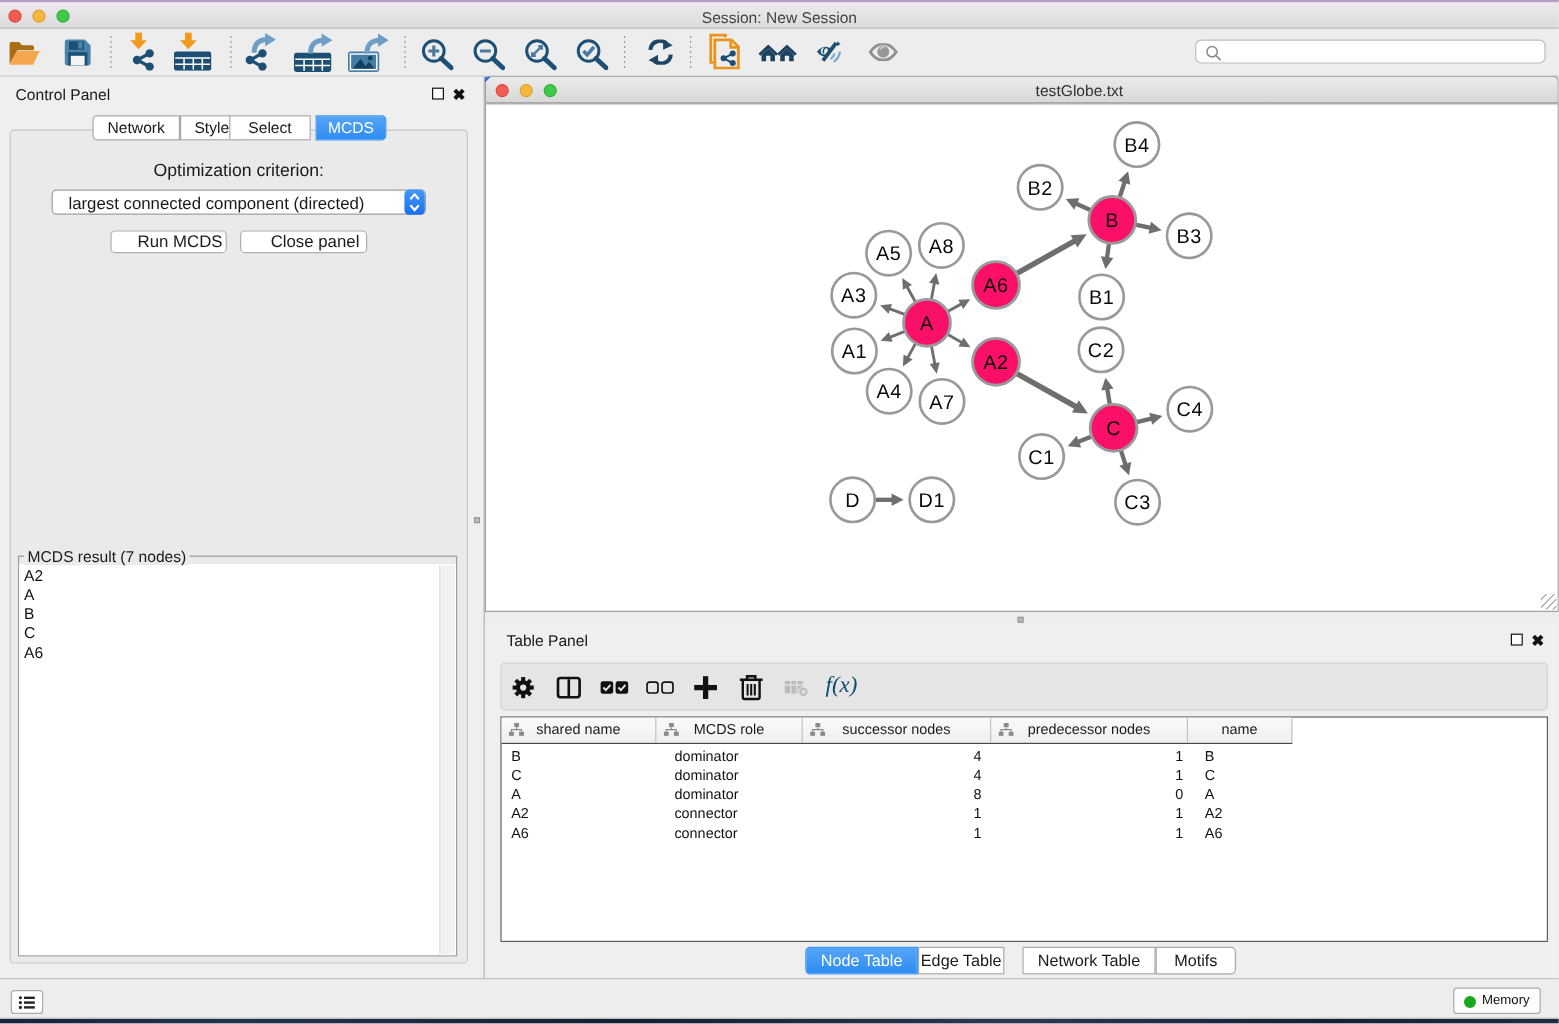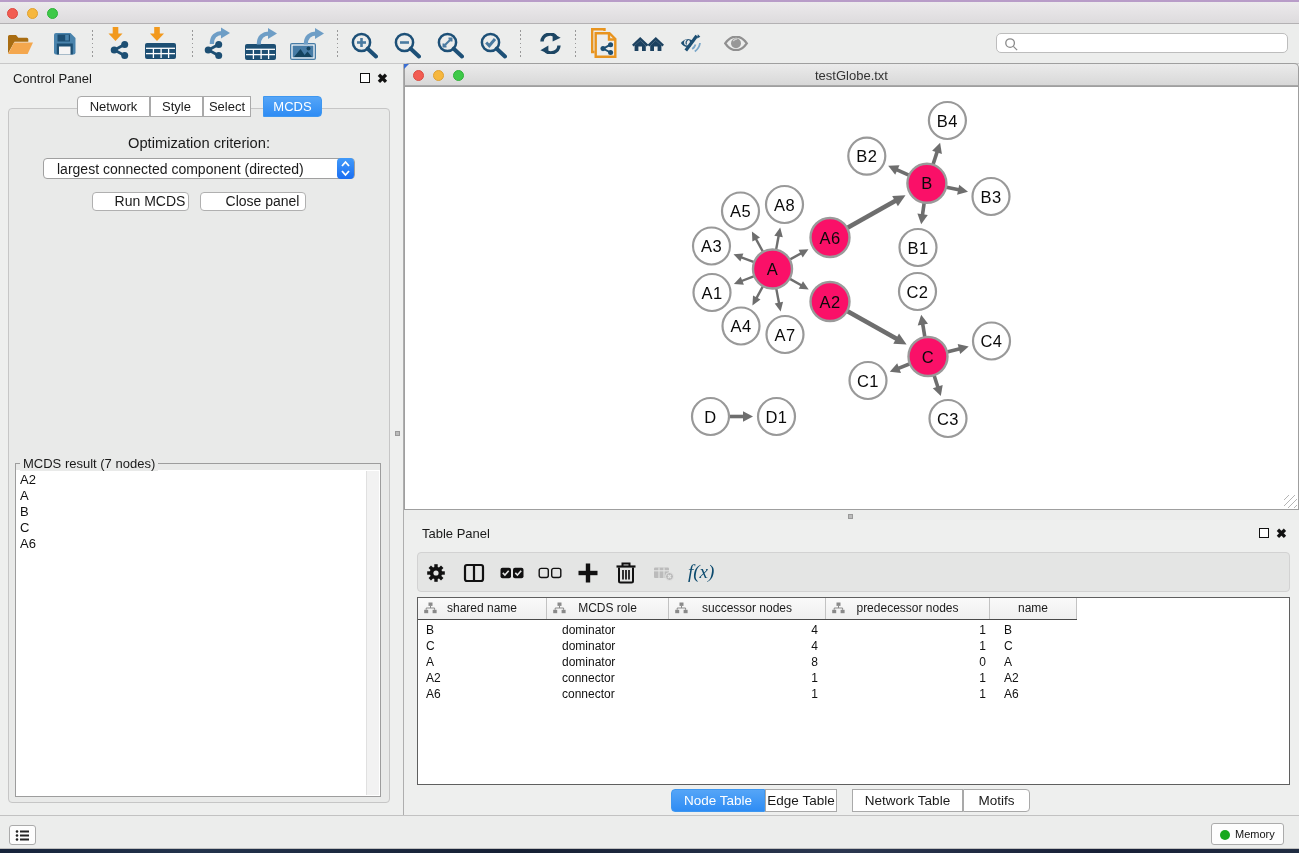--- a/index.html
+++ b/index.html
@@ -21,20 +21,21 @@
   border:1px solid #bdbdbd; border-radius:5px; }
 .toolline { left:0; top:63px; width:1299px; height:1px; background:#c8c8c8; }
 </style>
 </head>
 <body>
 <div class="abs deskTop"></div>
 <div class="abs titlebar">
   <div class="abs tl r" style="left:7px"></div>
   <div class="abs tl y" style="left:27px"></div>
   <div class="abs tl g" style="left:47px"></div>
+  <div class="abs mainTitle">Session: New Session</div>
 </div>
 <div class="abs toolbar">
 <svg class="abs" style="left:7px;top:9px" width="27" height="22" viewBox="0 0 27 22">
       <path d="M1,20.5 L1,3.5 Q1,2 2.5,2 L9,2 L11.3,4.8 L19.8,4.8 Q21.3,4.8 21.3,6.3 L21.3,8.8 L7.5,8.8 Z" fill="#a96d12"></path>
       <path d="M7,9.6 L26,9.6 L20.6,21 L1.2,21 Z" fill="#f4a74e"></path>
     </svg>
 <svg class="abs" style="left:53px;top:7.5px" width="24" height="24" viewBox="0 0 24 24">
       <path d="M1,3 Q1,1 3,1 L17.5,1 L22.5,6 L22.5,20.5 Q22.5,22.5 20.5,22.5 L3,22.5 Q1,22.5 1,20.5 Z" fill="#4a84ad"></path>
       <rect x="4.5" y="2.5" width="12.5" height="7" fill="#1d4f73"></rect>
       <rect x="12.2" y="3" width="3.6" height="5.5" fill="#4a84ad"></rect>
@@ -227,21 +228,21 @@
 .vdiv { left:403px; top:64px; width:1px; height:751px; background:#aeaeae; }
 .vdot { left:395px; top:431px; width:5px; height:5px; background:#bbb; border:1px solid #999; }
 </style>
 <div class="abs cpanel">
   <div class="abs phead" style="left:13px;top:7px">Control Panel</div>
   <div class="abs floatbtn" style="left:360px;top:9px"></div>
   <div class="abs closex" style="left:377px;top:7px">✖</div>
   <div class="abs tabs">
     <div class="tab" style="left:0;width:73px;border-radius:4px 0 0 4px">Network</div>
     <div class="tab" style="left:73px;width:53px">Style</div>
-    <div class="tab" style="left:126px;width:48px">Select</div>
+    <div class="tab" style="left:114px;width:68px">Select</div>
     <div class="tab sel" style="left:186px;width:59px;border-radius:0 4px 4px 0">MCDS</div>
   </div>
   <div class="abs innerp"></div>
   <div class="abs optlabel">Optimization criterion:</div>
   <div class="abs combo">
       <span class="txt">largest connected component (directed)</span>
     <div class="stepper"><svg width="17" height="21" viewBox="0 0 17 21">
       <path d="M5,8 L8.5,4 L12,8" fill="none" stroke="#fff" stroke-width="1.8"></path>
       <path d="M5,13 L8.5,17 L12,13" fill="none" stroke="#fff" stroke-width="1.8"></path>
     </svg></div>
@@ -255,21 +256,21 @@
     <div class="lab">MCDS result (7 nodes)</div>
     <div class="listitems">A2<br>A<br>B<br>C<br>A6</div>
   </div>
 </div>
 <div class="abs vdiv"></div>
 <div class="abs vdot"></div>
 <style>
 .netwin { left:404px; top:63px; width:895px; height:447px; }
 .nettitle { position:absolute; left:0; top:0; width:895px; height:23px;
   background:linear-gradient(#ebebeb,#d8d8d8); border:1px solid #9f9f9f; border-bottom:1px solid #a8a8a8;
-  border-radius:5px 5px 0 0; }
+  border-radius:5px 5px 0 0;padding-left:48px; }
 .nettitle .t { position:absolute; top:4px; width:100%; text-align:center; font-size:13px; color:#333; }
 .netcanvas { position:absolute; left:0; top:23px; width:895px; height:424px; background:#fff;
   border:1px solid #9f9f9f; }
 .grip { position:absolute; right:1px; bottom:1px; width:13px; height:13px;
   background-image:repeating-linear-gradient(135deg, transparent 0 3px, #b5b5b5 3px 4.2px); }
 .hdot { left:848px; top:514px; width:5px; height:5px; background:#bbb; border:1px solid #999; }
 </style>
 <div class="abs netwin">
   <div class="nettitle">
       <svg class="abs" style="left:-1px;top:0" width="5" height="5" viewBox="0 0 5 5">

